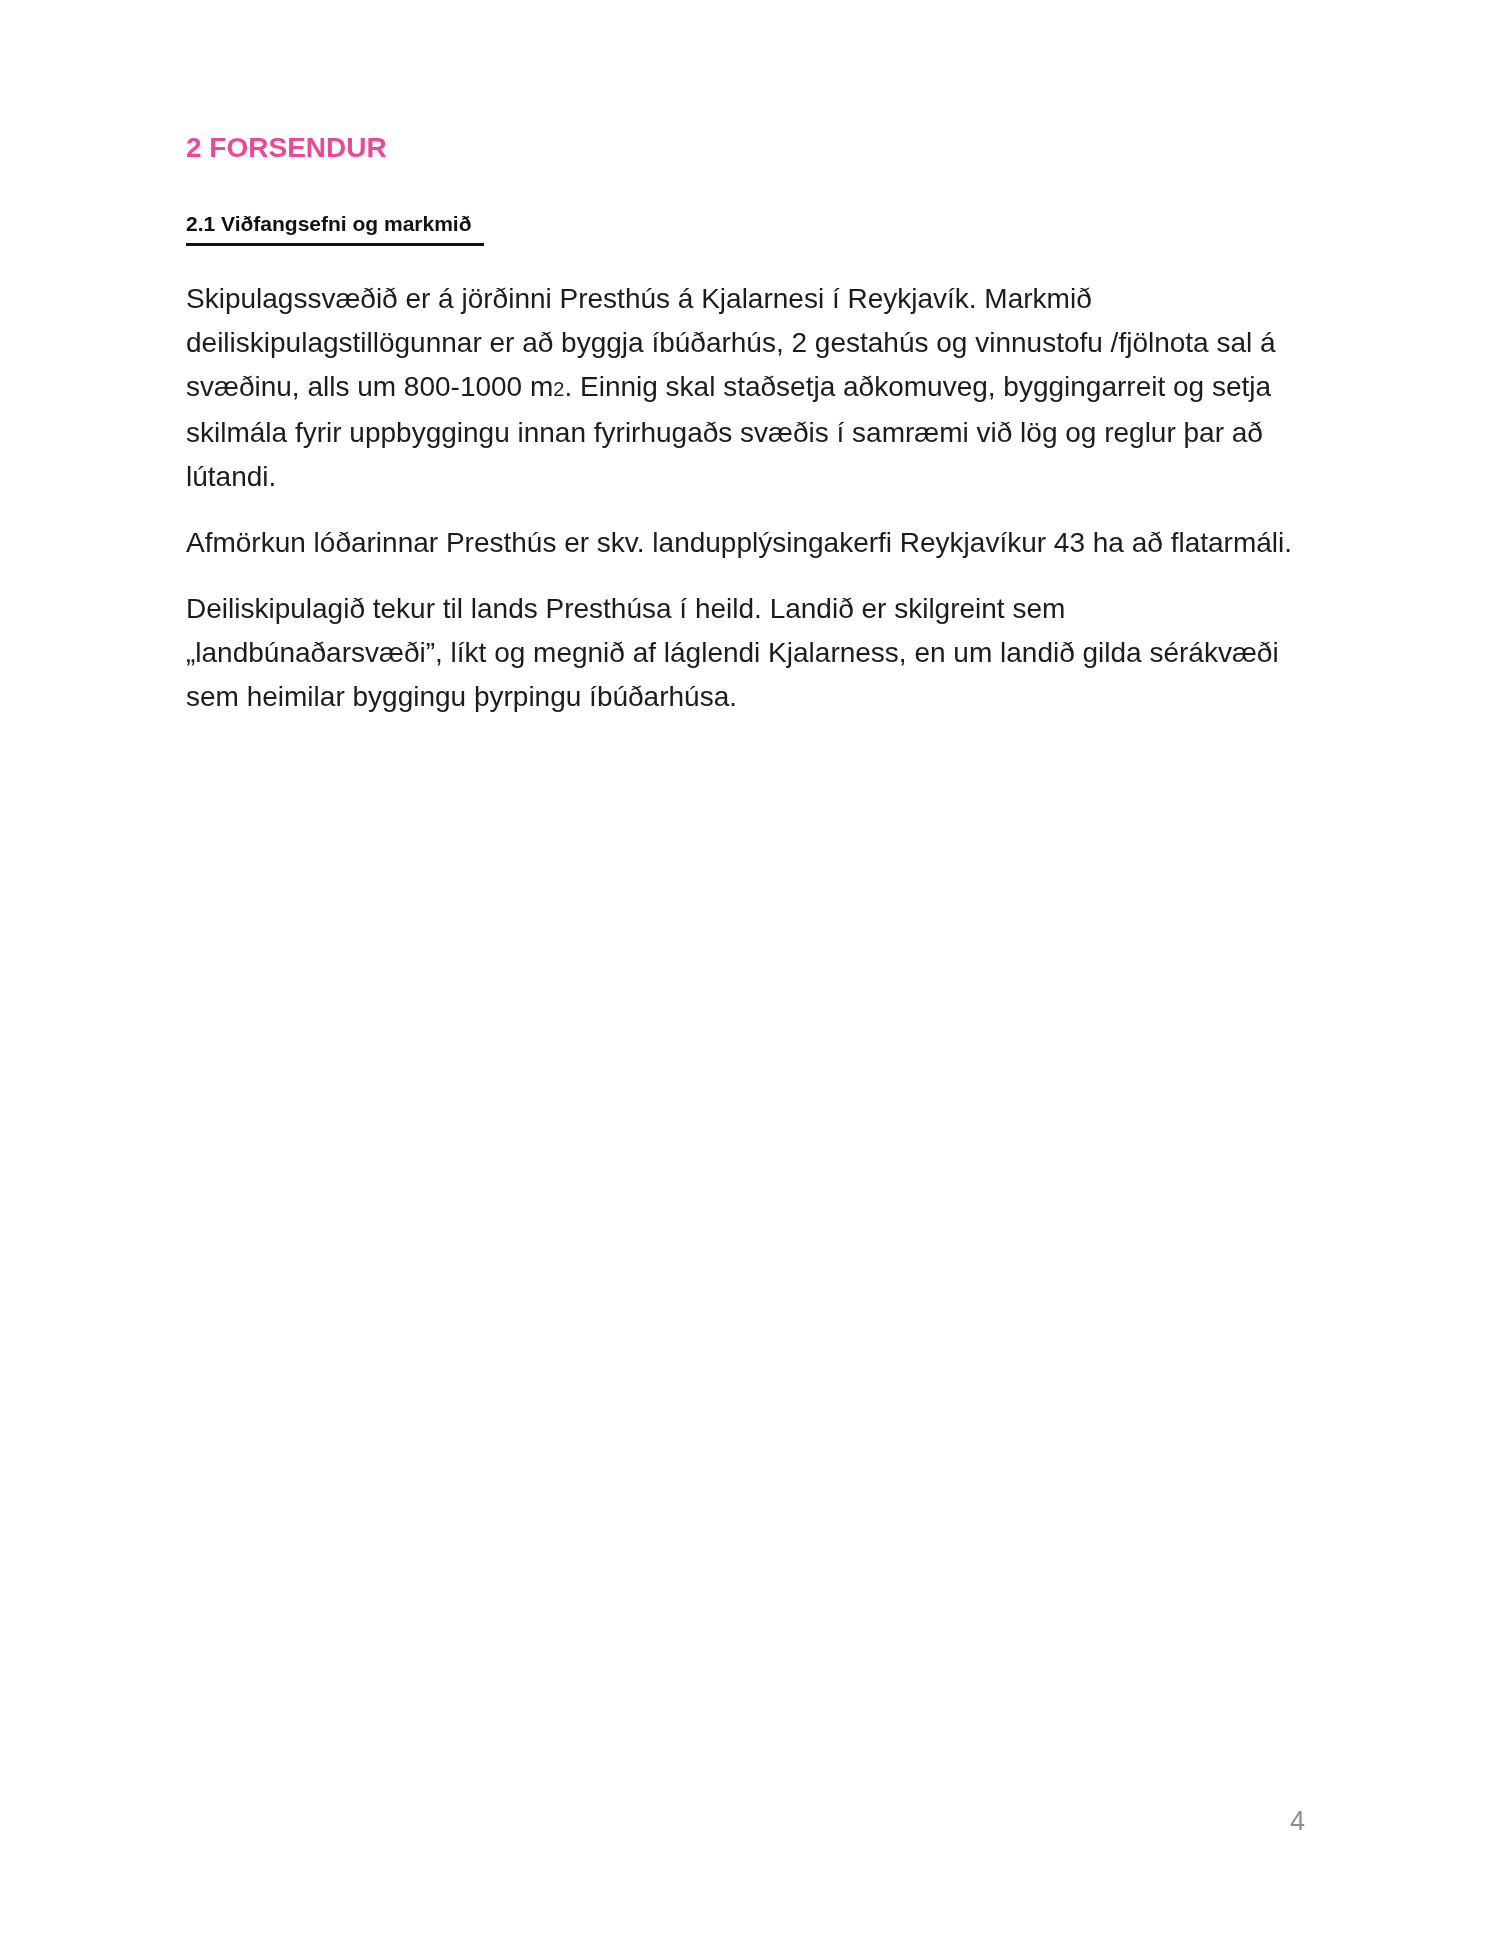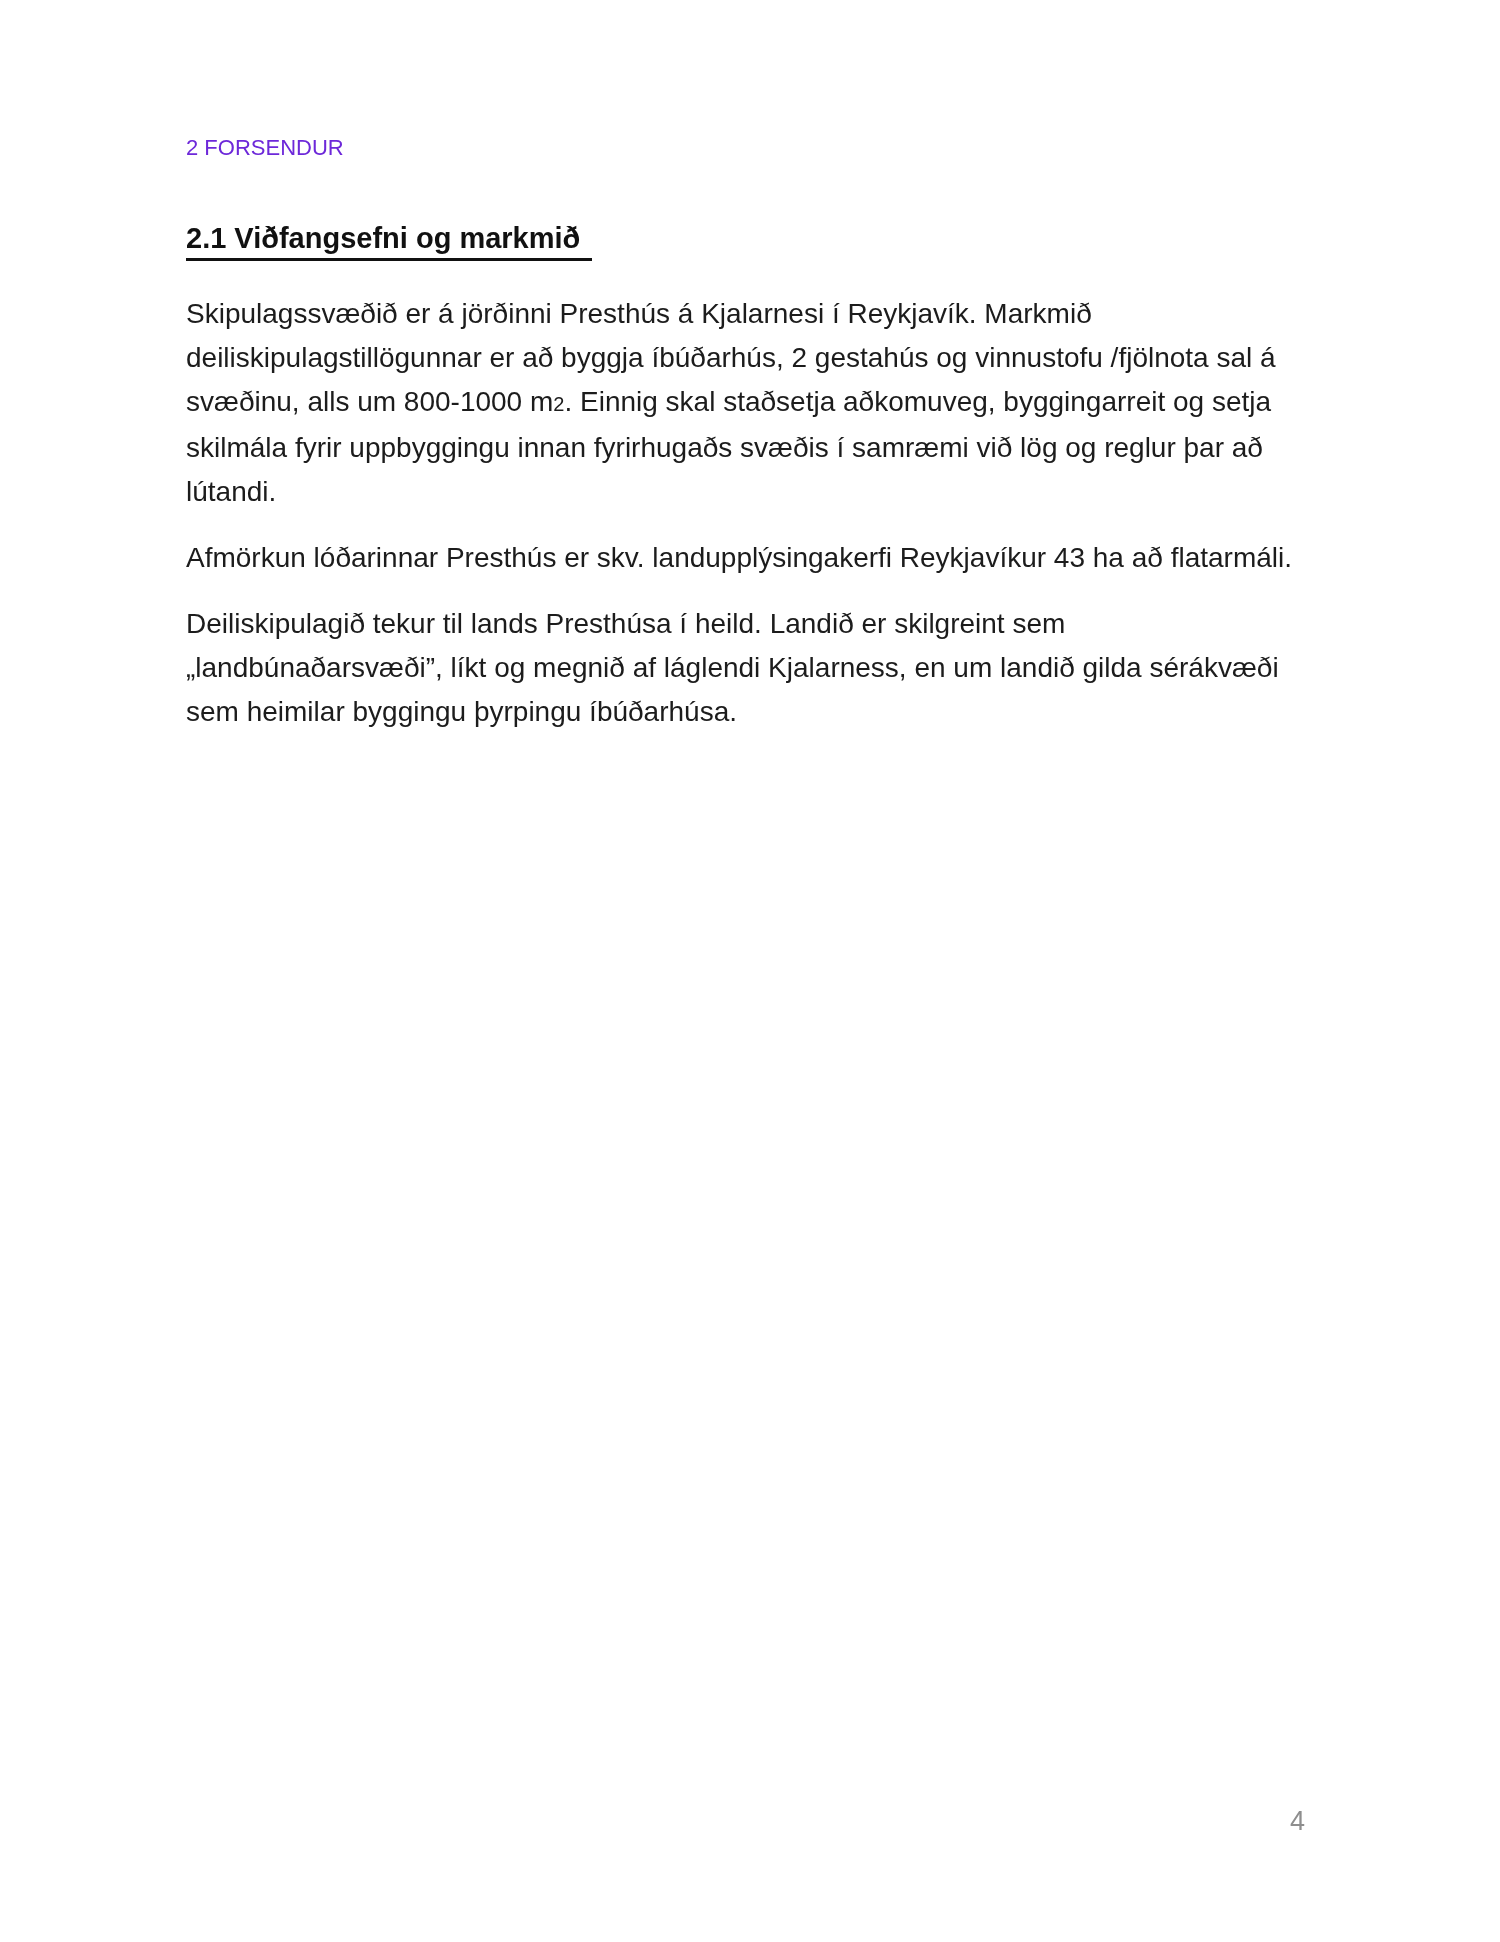--- a/index.html
+++ b/index.html
@@ -13,28 +13,28 @@
     height: 1942px;
     background: #ffffff;
     box-sizing: border-box;
     padding: 130px 60px 0 186px;
     font-family: "Liberation Sans", sans-serif;
     color: #1a1a1a;
     overflow: hidden;
   }
   h1.section-heading {
     margin: 0;
-    font-size: 22px;
+    font-size: 28px;
     line-height: 35px;
-    font-weight: 400;
-    color: #6d28d9;
+    font-weight: 700;
+    color: #ec4899;
   }
   h2.subsection-heading {
-    margin: 57px 0 0 0;
-    font-size: 29px;
+    margin: 42px 0 0 0;
+    font-size: 21px;
     line-height: 33px;
     font-weight: 700;
     color: #111111;
   }
   h2.subsection-heading .underline {
     display: inline-block;
     border-bottom: 3px solid #111111;
     padding: 0 12px 3px 0;
   }
   p.body-para {

